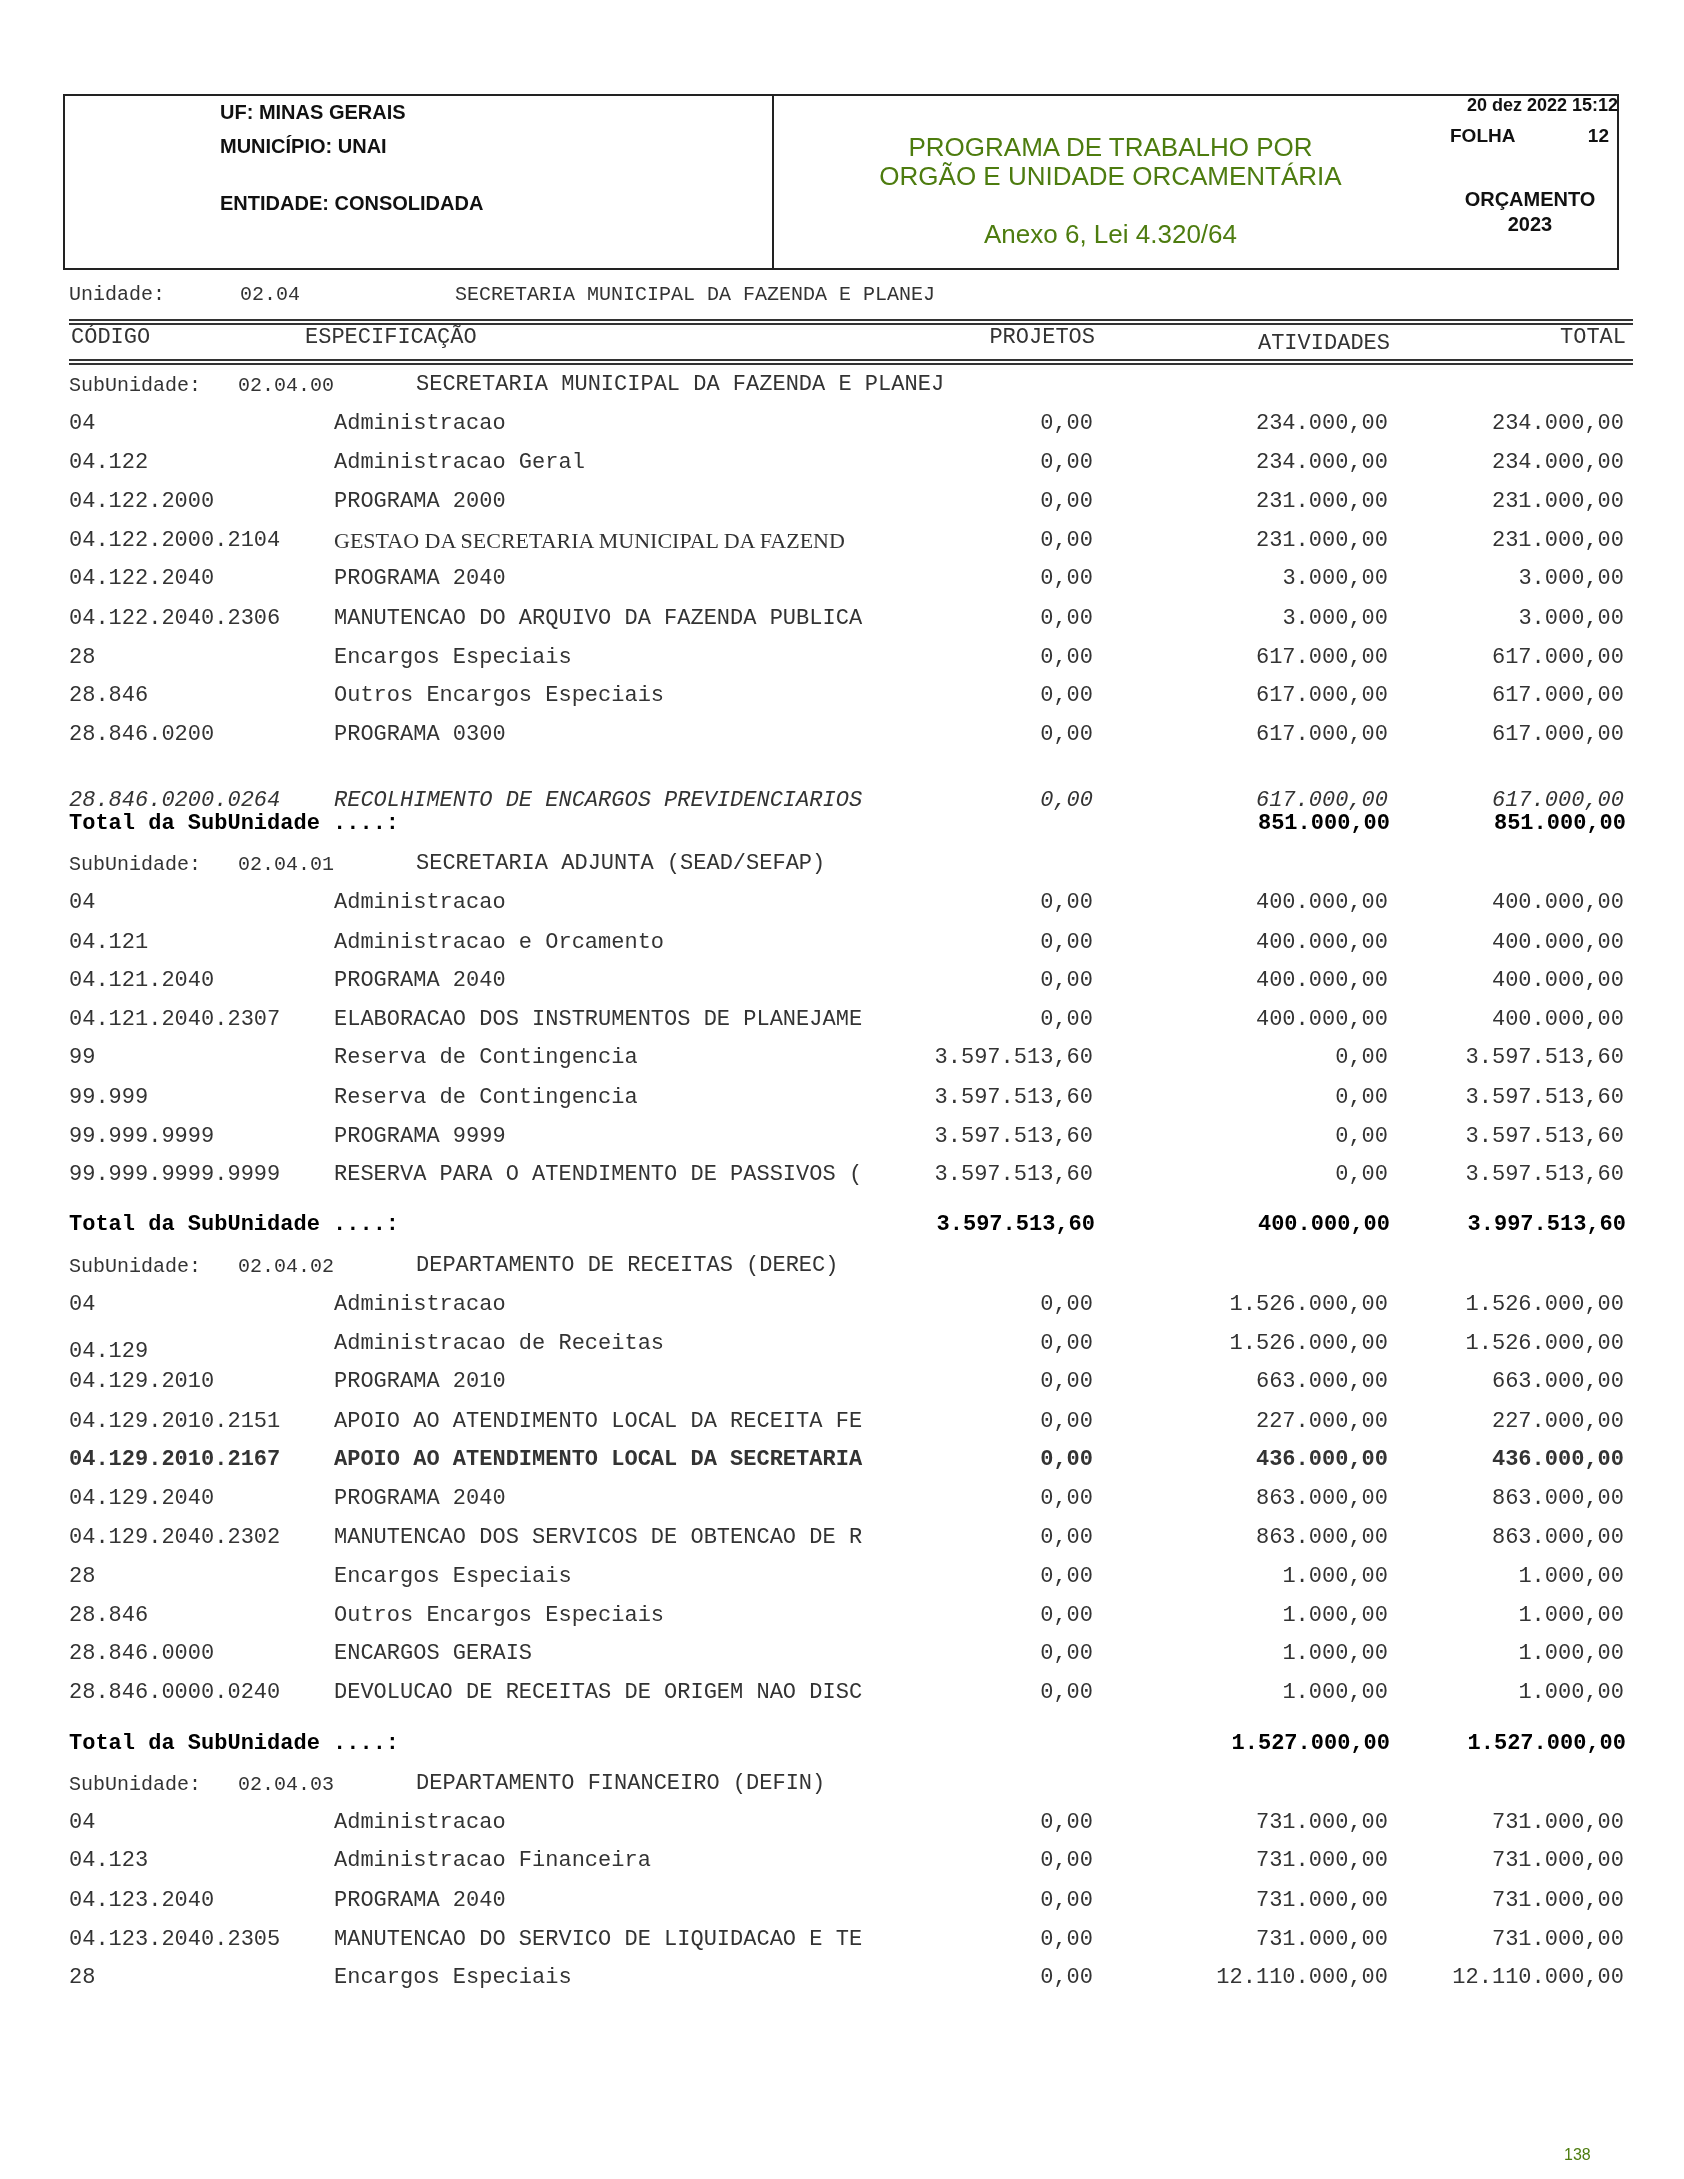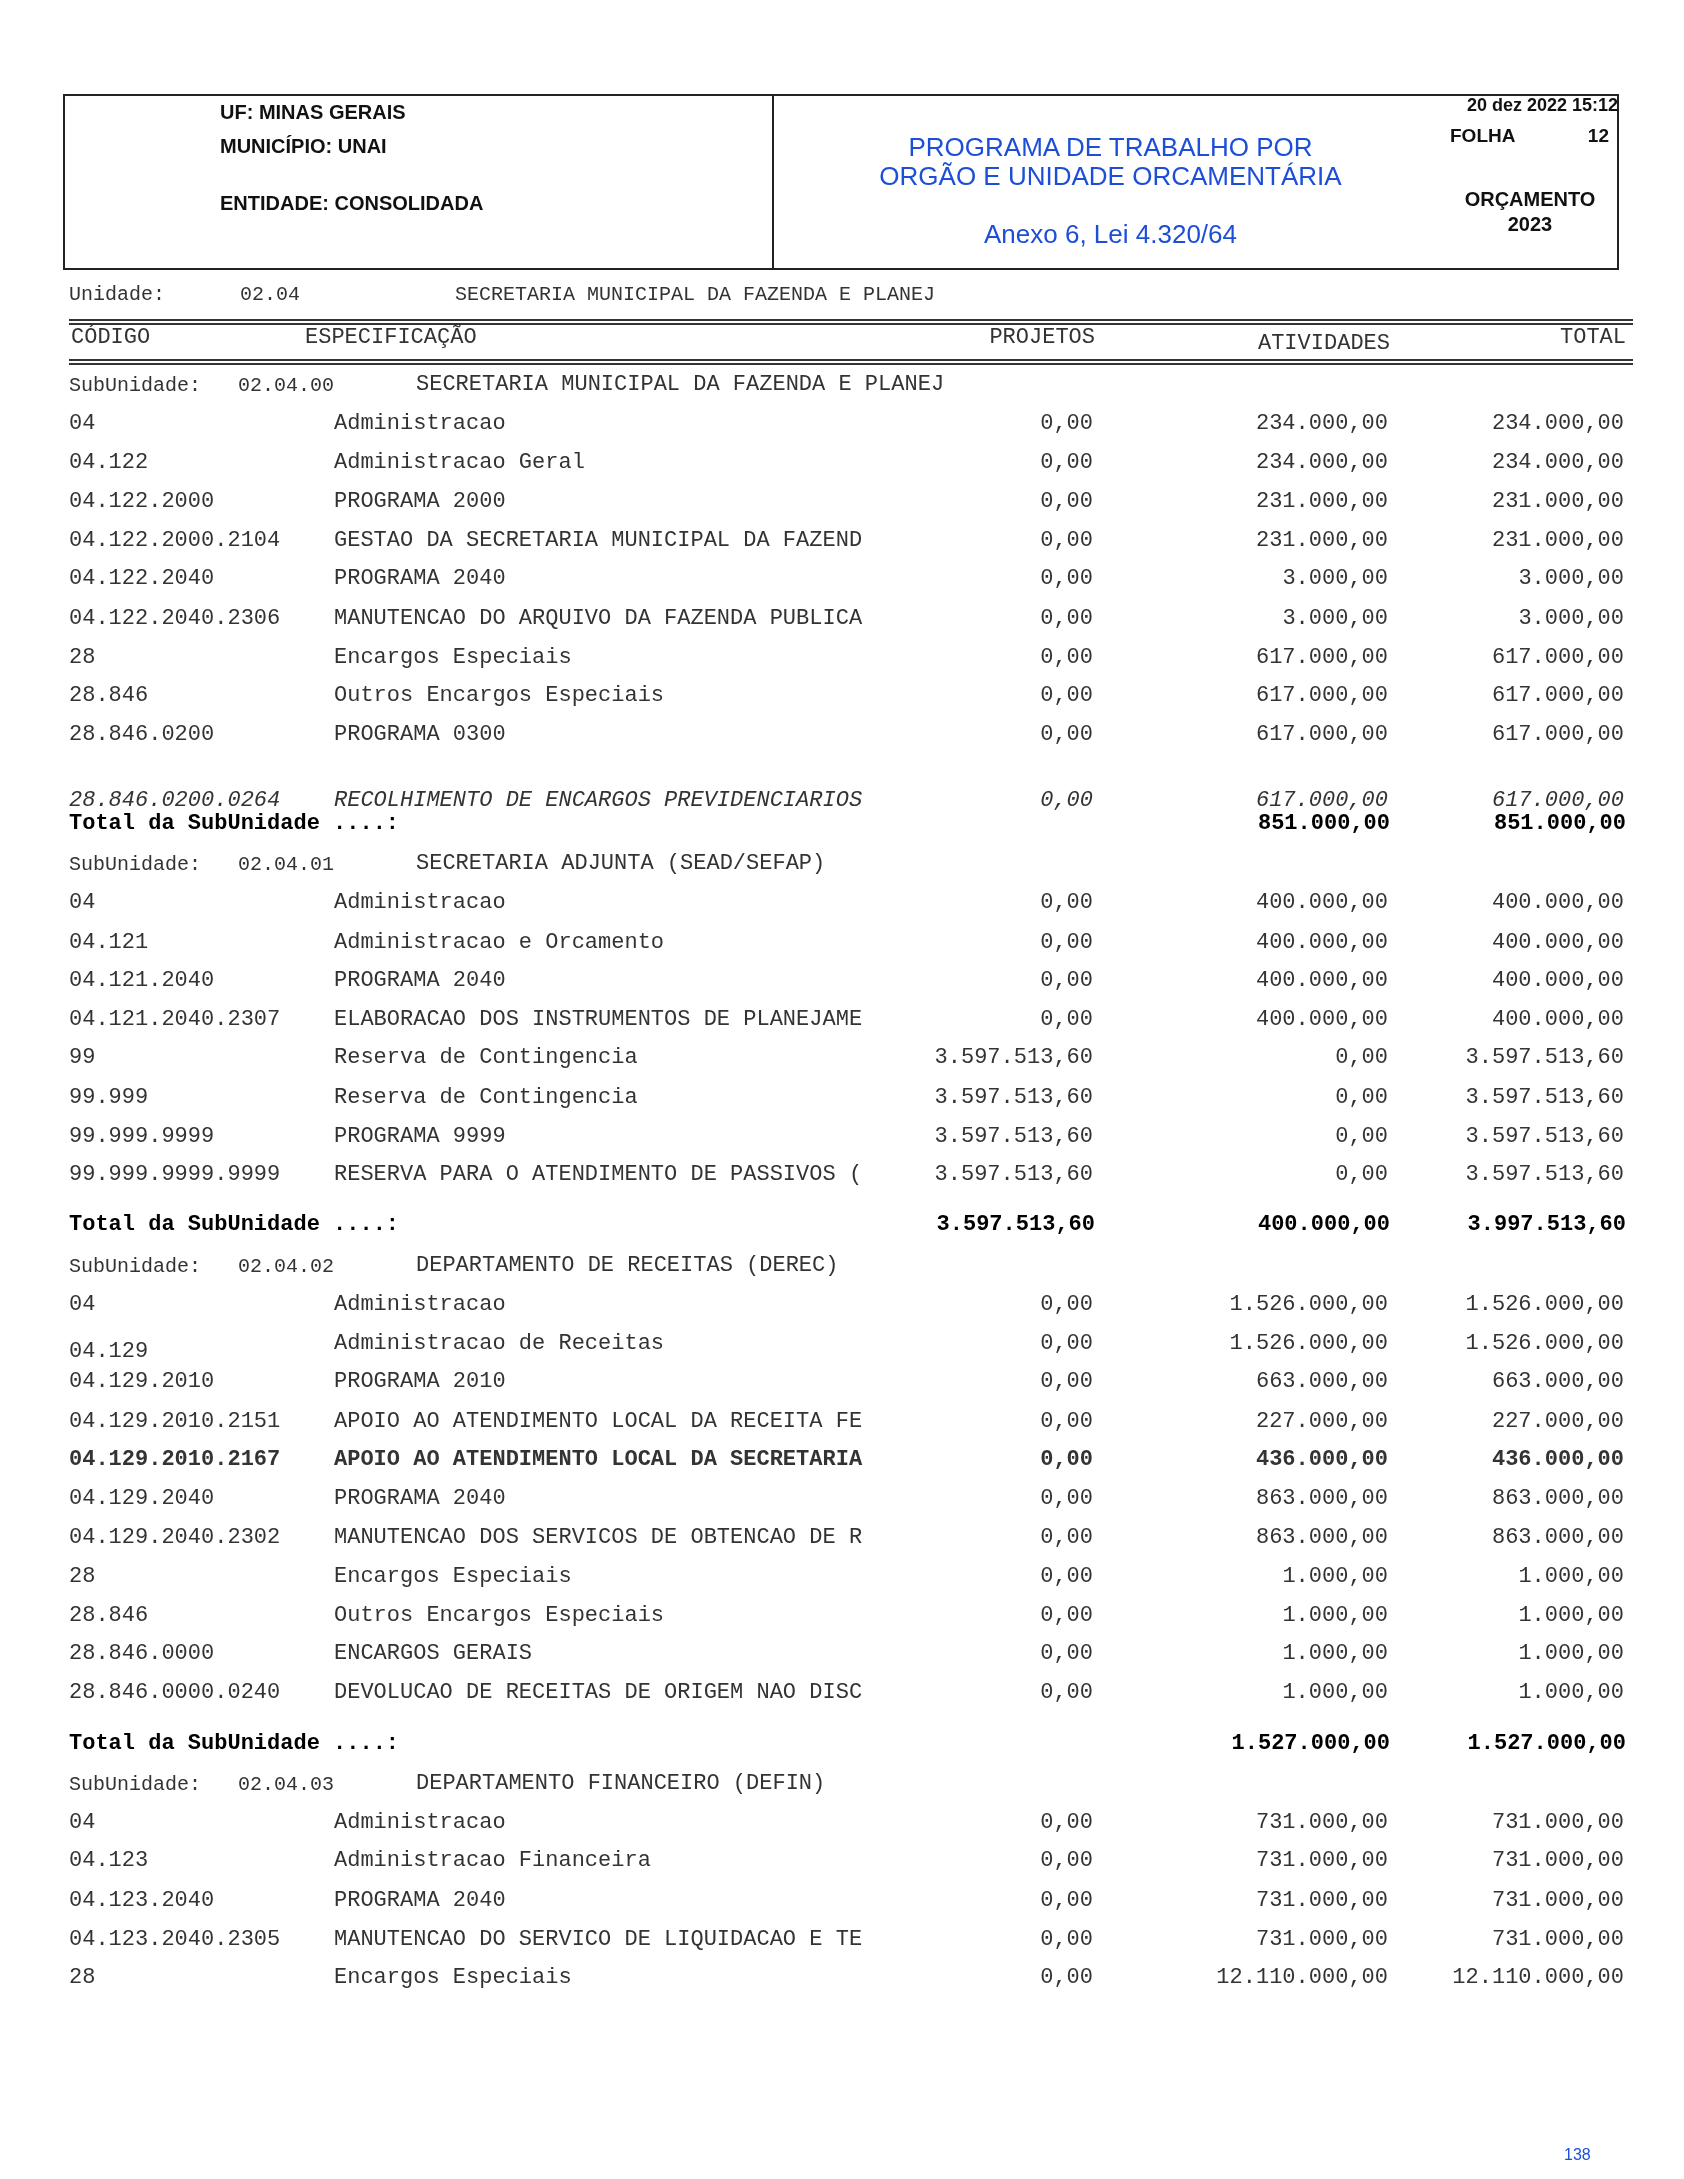--- a/index.html
+++ b/index.html
@@ -1,20 +1,20 @@
 <!DOCTYPE html>
 <html><head>
 <meta charset="utf-8">
 <style>
   html, body { margin: 0; padding: 0; background: #ffffff; }
   body { width: 1684px; height: 2179px; position: relative; overflow: hidden; color: #111; }
   .hdr-box { position: absolute; left: 63px; top: 94px; width: 1556px; height: 176px; border: 2px solid #222; box-sizing: border-box; }
   .hdr-div { position: absolute; left: 772px; top: 94px; width: 2px; height: 176px; background: #222; }
   .sans-b { font-family: "Liberation Sans", sans-serif; font-weight: bold; font-size: 20px; position: absolute; white-space: nowrap; }
-  .sans { font-family: "Liberation Sans", sans-serif; font-size: 26px; position: absolute; white-space: nowrap; color: #1d4ed8; }
+  .sans { font-family: "Liberation Sans", sans-serif; font-size: 26px; position: absolute; white-space: nowrap; color: #4d7c0f; }
   .mono { font-family: "Liberation Mono", "DejaVu Sans Mono", monospace; font-size: 22px; position: absolute; white-space: pre; color: #333; }
   .mono-b { font-family: "Liberation Mono", "DejaVu Sans Mono", monospace; font-size: 22px; font-weight: bold; position: absolute; white-space: pre; color: #000; }
   .dbl { position: absolute; left: 69px; width: 1564px; height: 6px; border-top: 2px solid #333; border-bottom: 2px solid #333; box-sizing: border-box; }
   .r { text-align: right; }
   .c { text-align: center; }
   #rows .row { position: absolute; left: 0; width: 1684px; height: 30px; }
 </style>
 </head>
 <body>
 
@@ -69,21 +69,21 @@
     </div>
     <div class="row" style="top: 489px;">
       <div class="mono" style="left:69px; top:0;">04.122.2000</div>
       <div class="mono" style="left:334px; top:0;">PROGRAMA 2000</div>
       <div class="mono r" style="left:851px; width:242px; top:0;">0,00</div>
       <div class="mono r" style="left:1109px; width:279px; top:0;">231.000,00</div>
       <div class="mono r" style="left:1386px; width:238px; top:0;">231.000,00</div>
     </div>
     <div class="row" style="top: 528px;">
       <div class="mono" style="left:69px; top:0;">04.122.2000.2104</div>
-      <div class="mono" style="left:334px; top:0;">GESTAO DA SECRETARIA MUNICIPAL DA FAZEND</div>
+      <div class="mono" style="left:334px; top:0;font-family:Liberation Serif, serif;">GESTAO DA SECRETARIA MUNICIPAL DA FAZEND</div>
       <div class="mono r" style="left:851px; width:242px; top:0;">0,00</div>
       <div class="mono r" style="left:1109px; width:279px; top:0;">231.000,00</div>
       <div class="mono r" style="left:1386px; width:238px; top:0;">231.000,00</div>
     </div>
     <div class="row" style="top: 566px;">
       <div class="mono" style="left:69px; top:0;">04.122.2040</div>
       <div class="mono" style="left:334px; top:0;">PROGRAMA 2040</div>
       <div class="mono r" style="left:851px; width:242px; top:0;">0,00</div>
       <div class="mono r" style="left:1109px; width:279px; top:0;">3.000,00</div>
       <div class="mono r" style="left:1386px; width:238px; top:0;">3.000,00</div>

